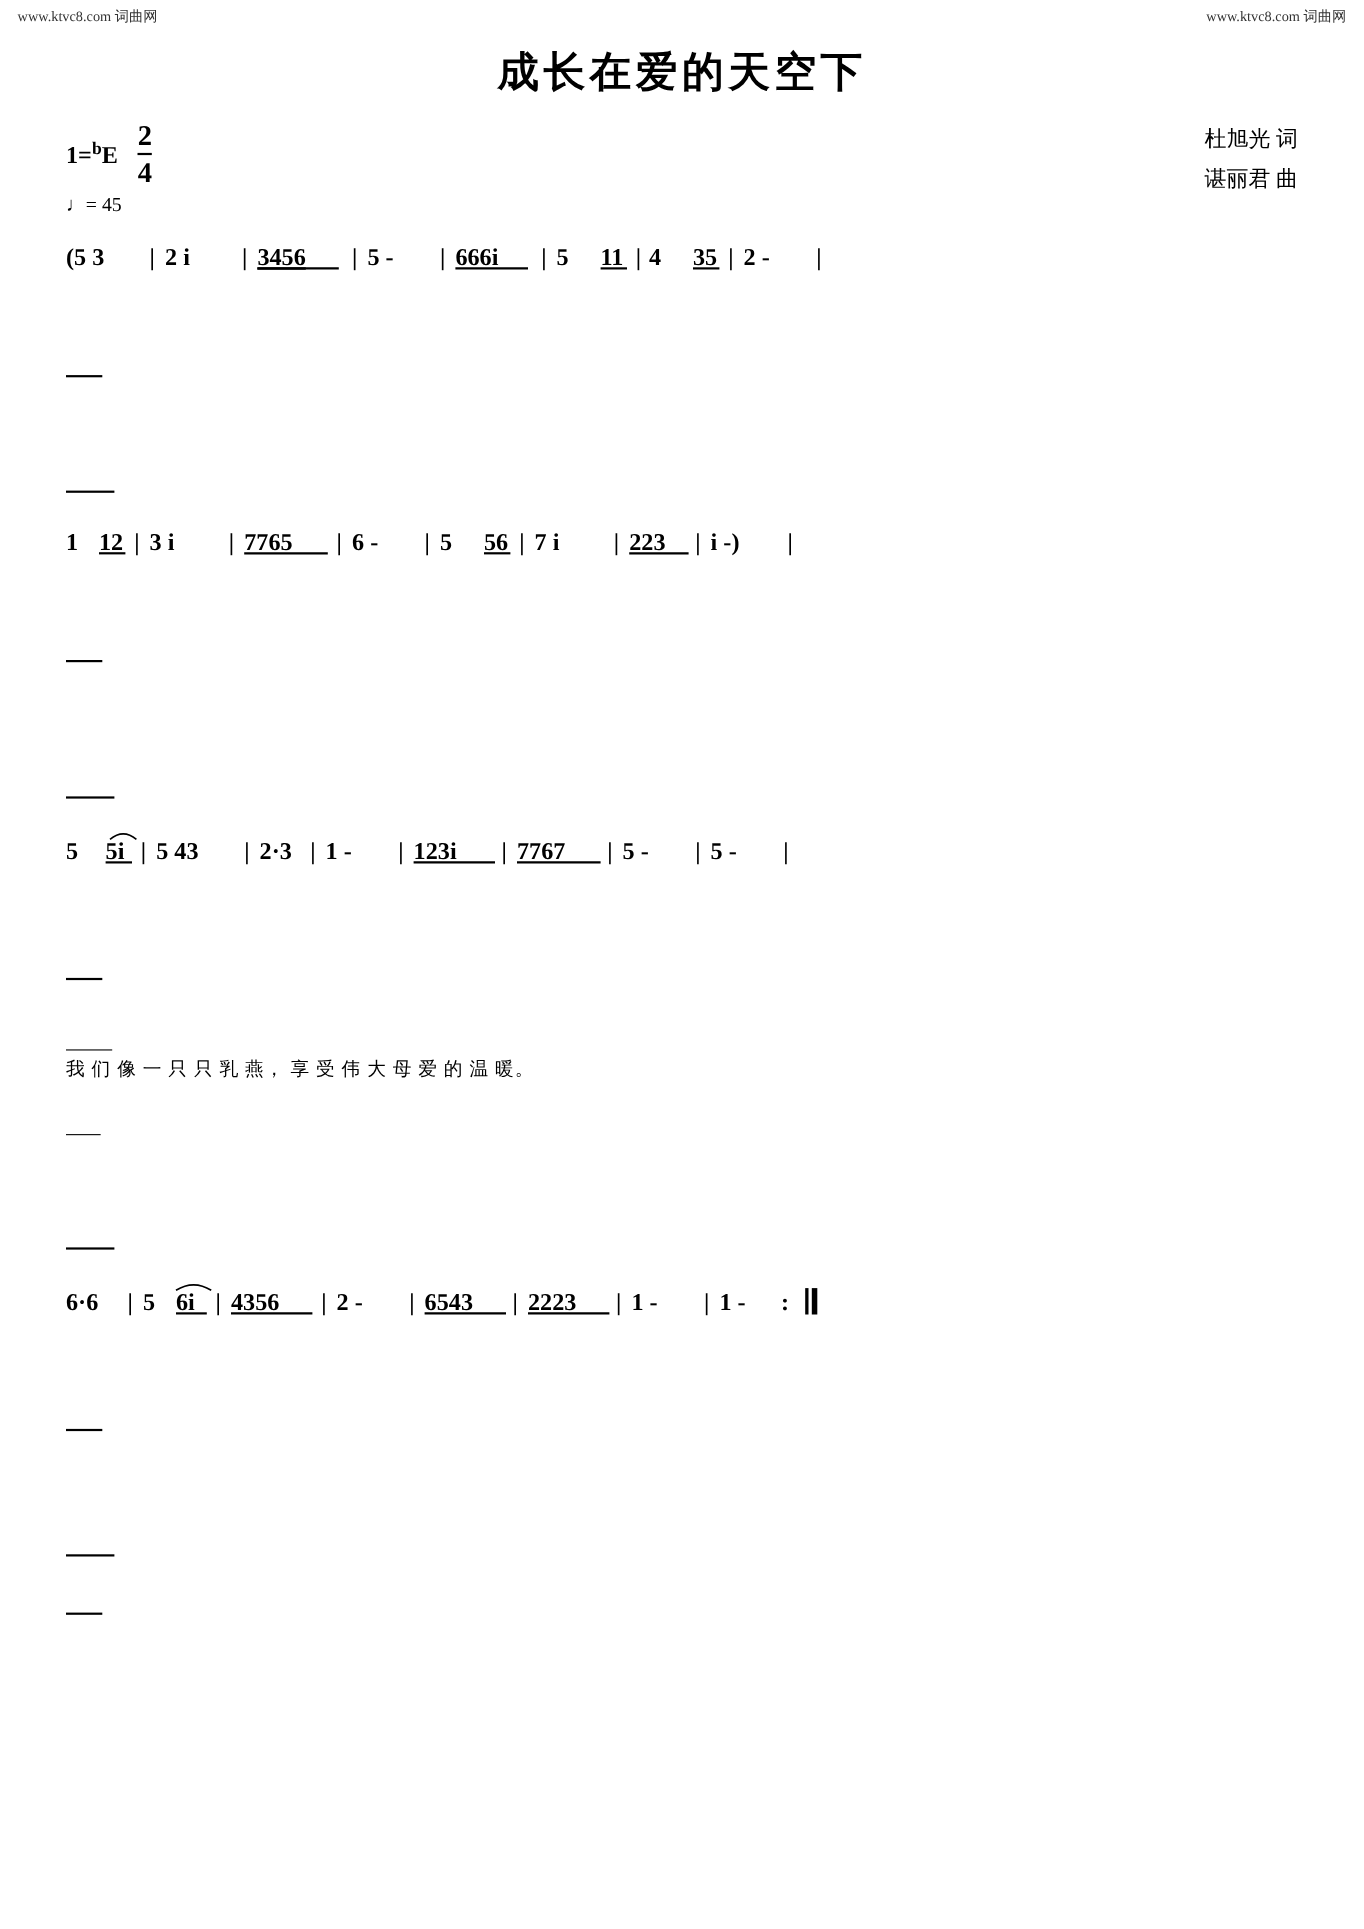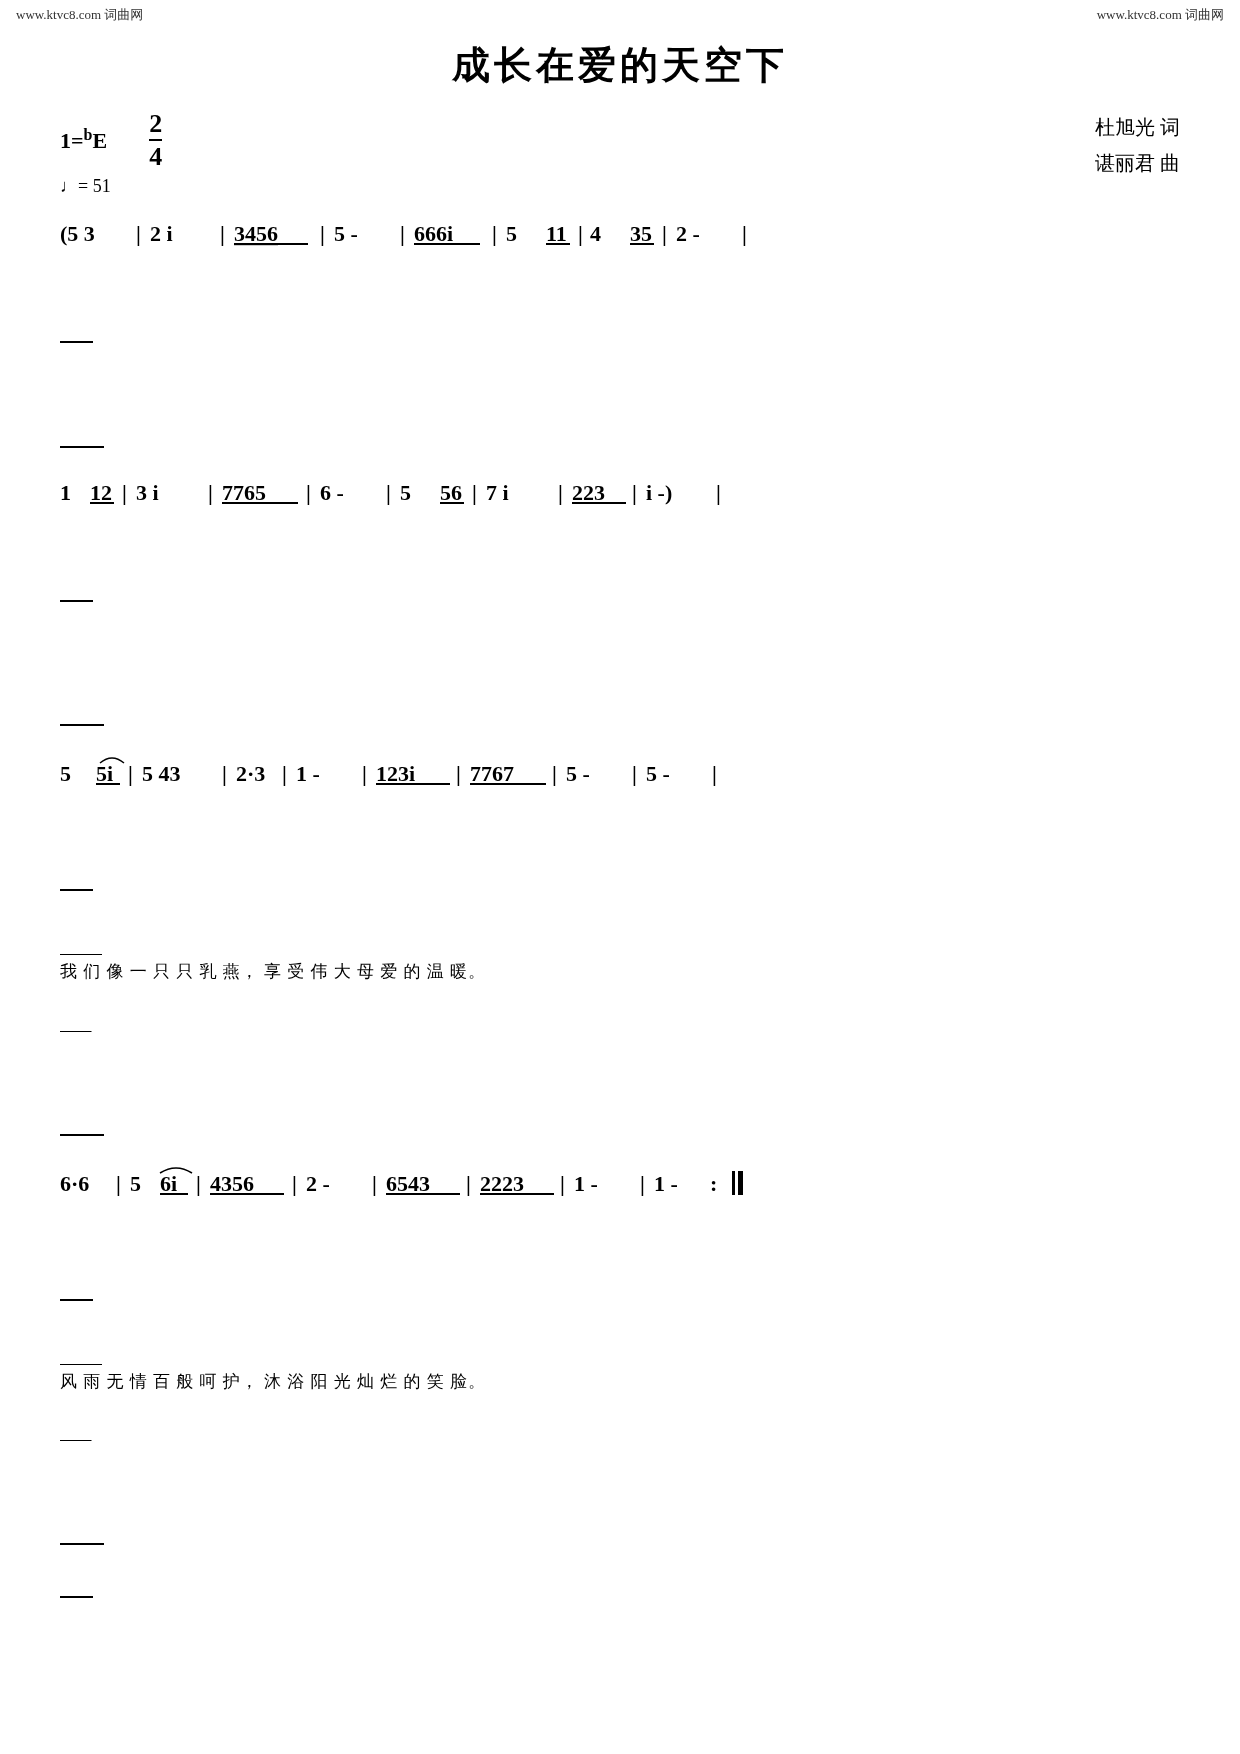--- a/index.html
+++ b/index.html
@@ -33,21 +33,20 @@
       display: flex;
       justify-content: space-between;
       align-items: flex-start;
       margin-bottom: 8px;
     }
     .key-line {
       display: flex;
       align-items: center;
       font-size: 20px;
       font-weight: bold;
-      gap: 24px;
     }
     .tempo {
       font-size: 18px;
       margin-top: 4px;
     }
     .author-info {
       text-align: right;
       font-size: 20px;
       line-height: 1.8;
     }
@@ -90,21 +89,21 @@
 <div class="main-content">
 
   <div class="title">成长在爱的天空下</div>
 
   <div class="header-info">
     <div>
       <div class="key-line">
         <span style="font-size:22px;font-weight:bold;">1=<sup style="font-size:16px;">b</sup>E</span>
         <span style="margin-left:18px;font-size:26px;font-weight:bold;">2<br><span style="display:block;border-top:2px solid #000;padding-top:1px;">4</span></span>
       </div>
-      <div class="tempo">♩= 51</div>
+      <div class="tempo">♩= 45</div>
     </div>
     <div class="author-info">
       <div>杜旭光  词</div>
       <div>谌丽君  曲</div>
     </div>
   </div>
 
   <div class="full-score">
 
     <div class="score-row">
@@ -238,25 +237,20 @@
   <text x="500" y="40" font-family="SimSun,serif" font-size="22" font-weight="bold">|</text>
   <text x="514" y="40" font-family="SimSun,serif" font-size="22" font-weight="bold">1  -</text>
   <text x="580" y="40" font-family="SimSun,serif" font-size="22" font-weight="bold">|</text>
   <text x="594" y="40" font-family="SimSun,serif" font-size="22" font-weight="bold">1  -</text>
 
   <text x="650" y="40" font-family="SimSun,serif" font-size="22" font-weight="bold"> :</text>
   <rect x="672" y="20" width="3" height="24" fill="#000"></rect>
   <rect x="678" y="20" width="5" height="24" fill="#000"></rect>
 </svg>
       </div>
-      <div class="lyric-line">
-        <svg width="1120" height="22" style="overflow:visible;display:block;">
-  <text x="0" y="16" font-family="SimSun,serif" font-size="17">风  雨    无 情    百 般 呵        护，    沐 浴 阳 光    灿 烂 的 笑        脸。</text>
-</svg>
-      </div>
     </div>
 
     <div style="height:8px;"></div>
 
     <div class="score-row">
       <div class="notation-line">
         
       </div>
 
     </div>

